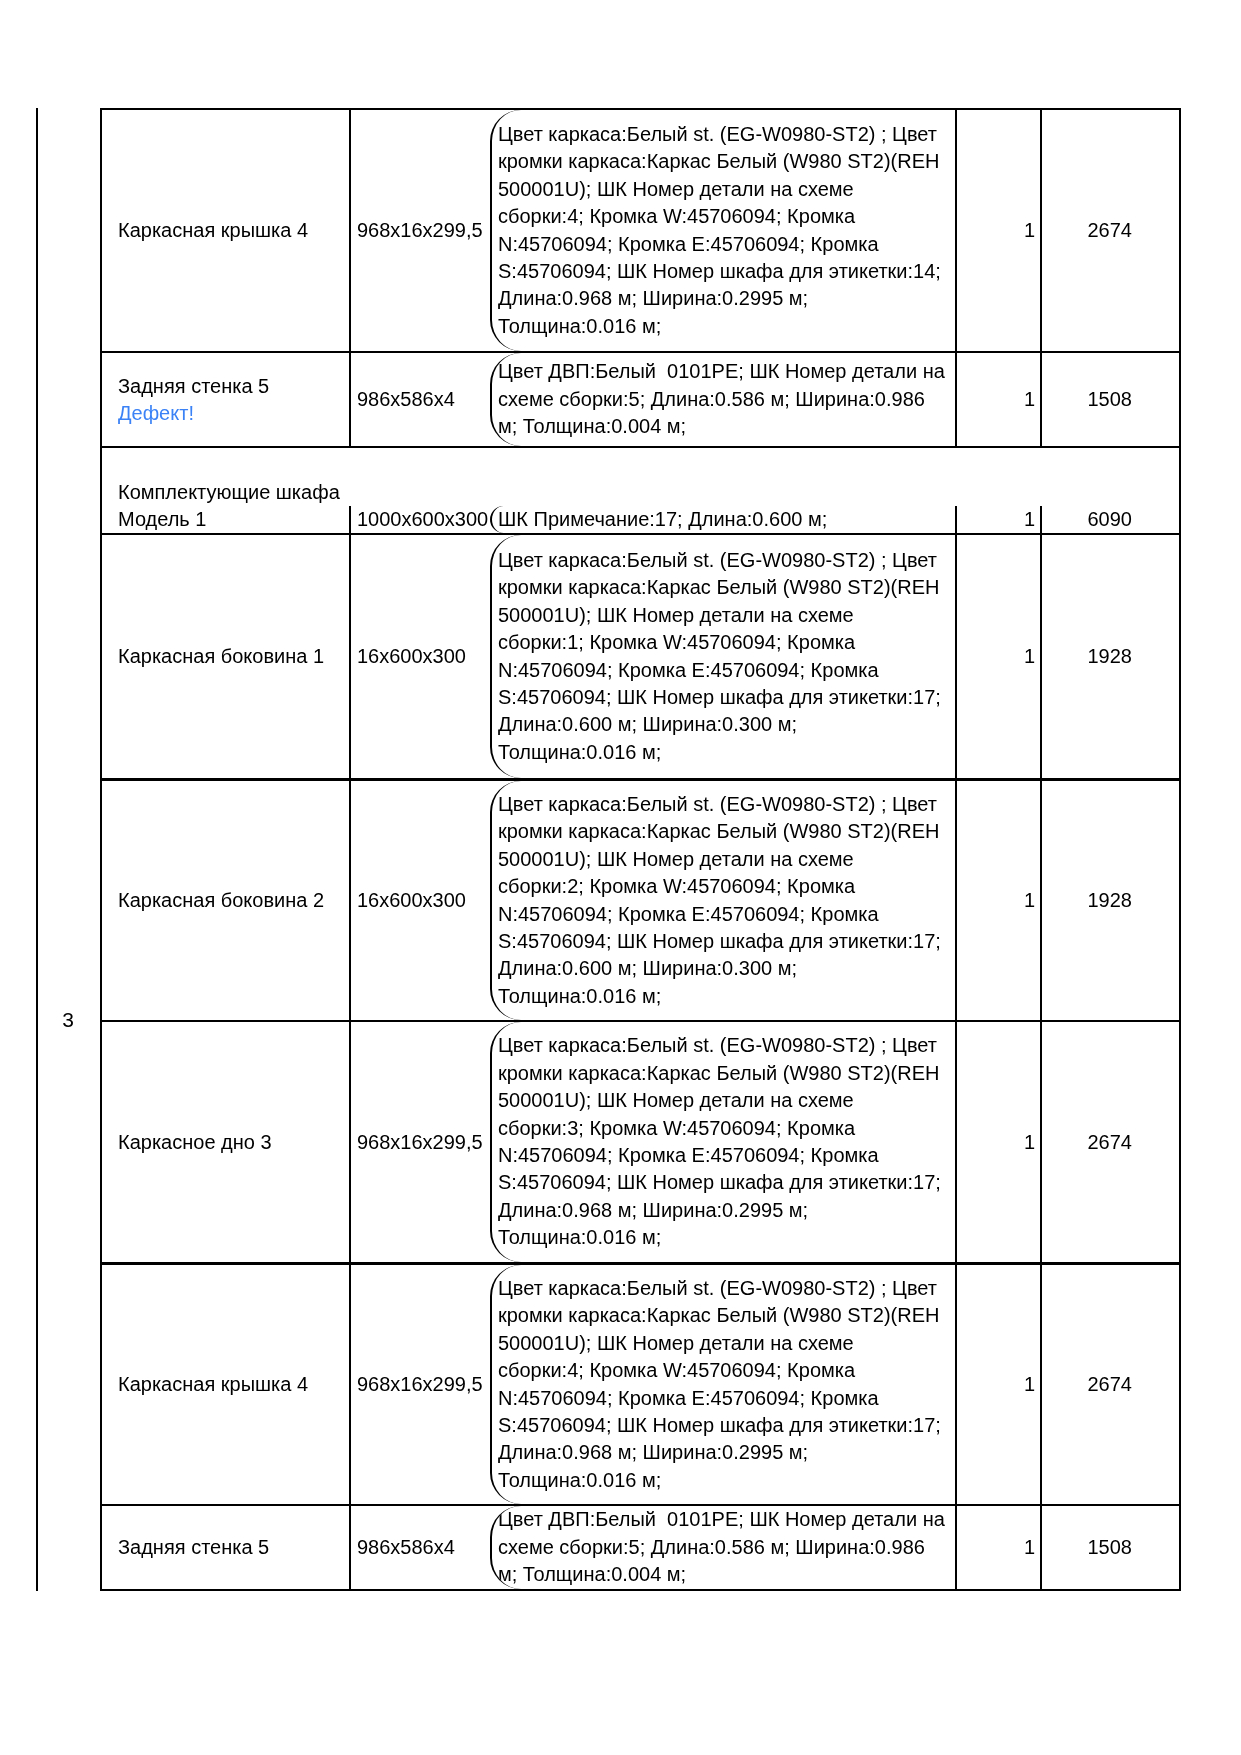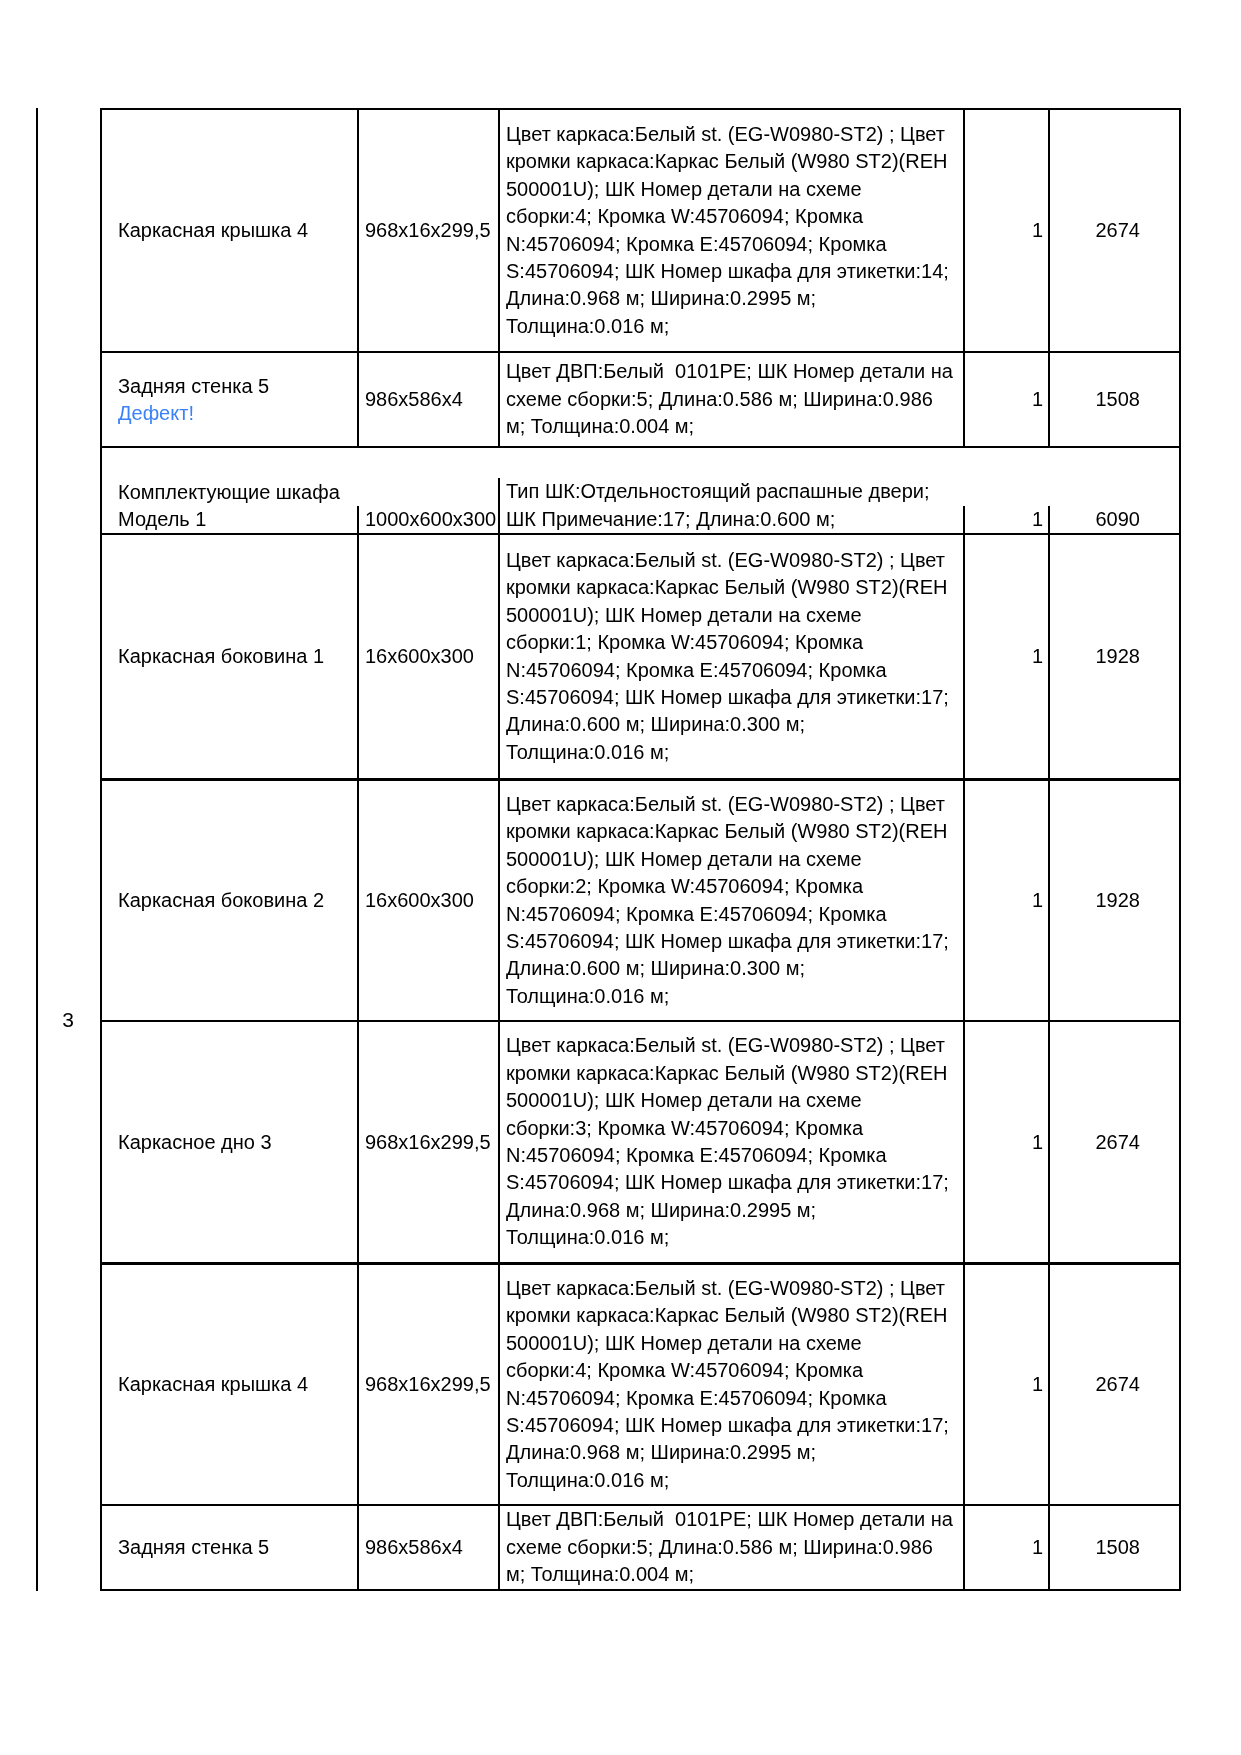--- a/index.html
+++ b/index.html
@@ -43,22 +43,22 @@
   .cell {
     box-sizing: border-box;
     overflow: hidden;
     display: flex;
     flex-direction: column;
     justify-content: center;
     font-size: 20px;
   }
   .cell + .cell { border-left: 2px solid #000000; }
   .c-name  { width: 247px; padding-left: 16px; }
-  .c-dims  { width: 141px; padding-left: 6px; margin-left: 8px; }
-  .c-desc  { width: 465px; padding-left: 6px; }
+  .c-dims  { width: 141px; padding-left: 6px; }
+  .c-desc  { width: 465px; padding-left: 6px; border-radius: 31px; }
   .c-qty   { width: 85px;  align-items: flex-end; padding-right: 5px; }
   .c-price { width: 100px;  align-items: flex-end; padding-right: 8px; }
   .name-line { line-height: 27px; white-space: pre; }
   .defect-line { line-height: 27px; white-space: pre; }
   .dims-line { line-height: 27px; white-space: pre; }
   .desc-line { line-height: 27.4px; white-space: pre; }
   .num-line  { line-height: 27px; }
 </style>
 </head>
 <body>
@@ -113,21 +113,20 @@
   </div>
     <div class="t-row" style="height: 87px; align-items: flex-end;">
     <div class="cell c-name">
         <div class="name-line">Комплектующие шкафа</div>
         <div class="name-line">Модель 1</div>
       </div>
     <div class="cell c-dims">
         <div class="dims-line">1000x600x300</div>
       </div>
     <div class="cell c-desc">
-        <div class="desc-line">Тип ШК:Отдельностоящий распашные двери;</div>
         <div class="desc-line">ШК Примечание:17; Длина:0.600 м;</div>
       </div>
     <div class="cell c-qty">
         <div class="num-line">1</div>
       </div>
     <div class="cell c-price">
         <div class="num-line">6090</div>
       </div>
   </div>
     <div class="t-row" style="height: 245px;">

